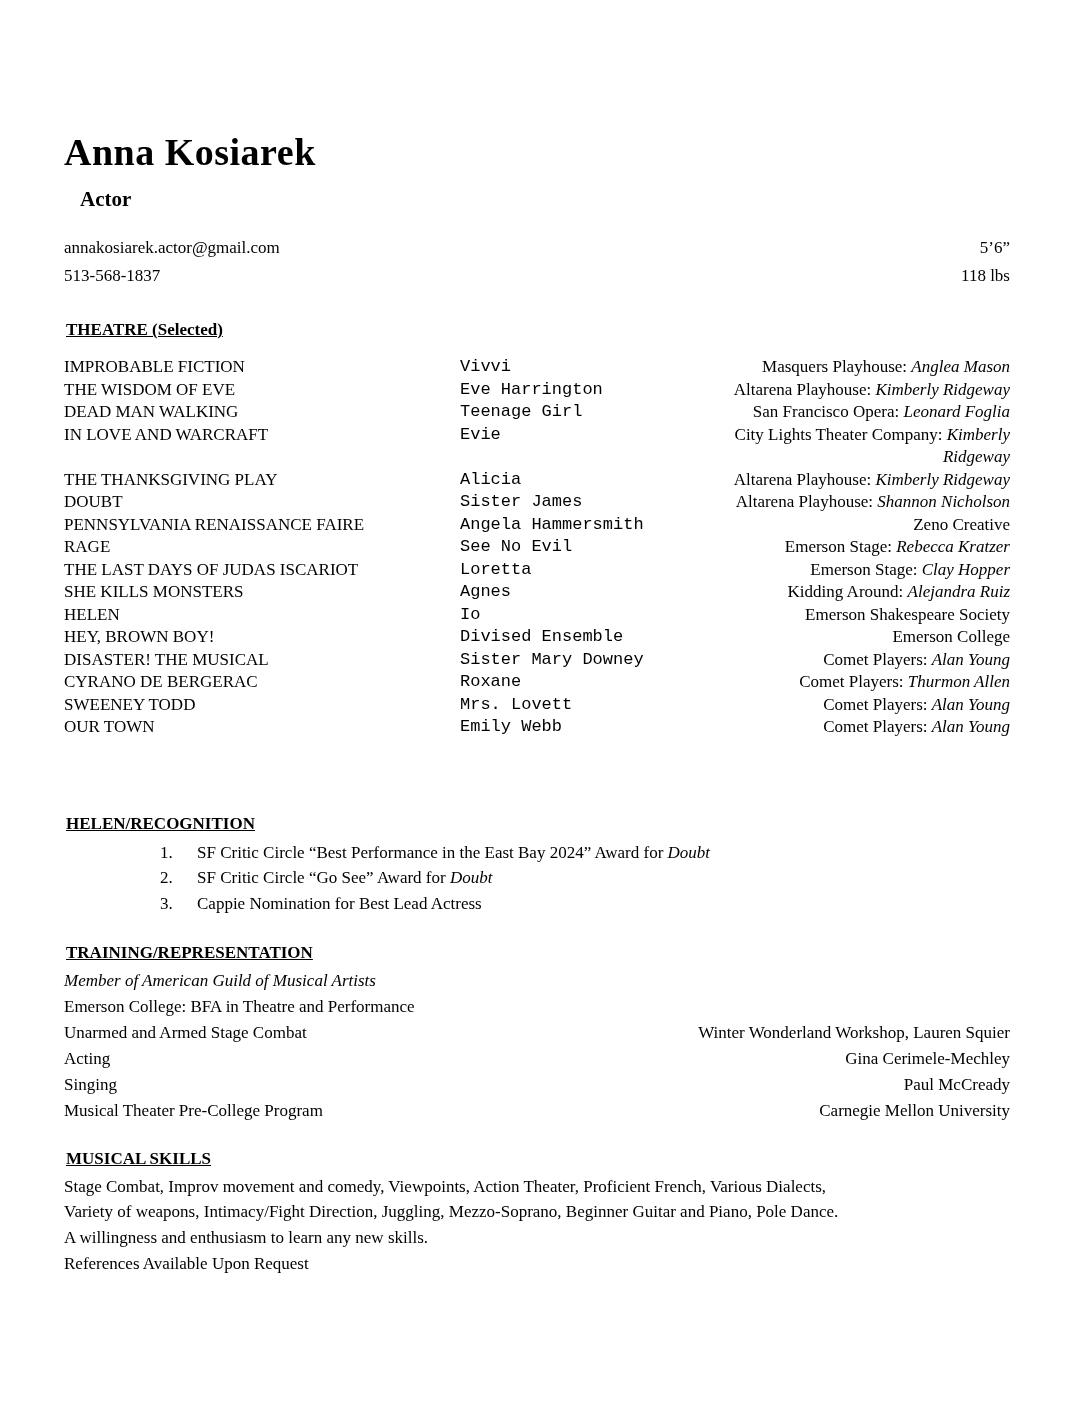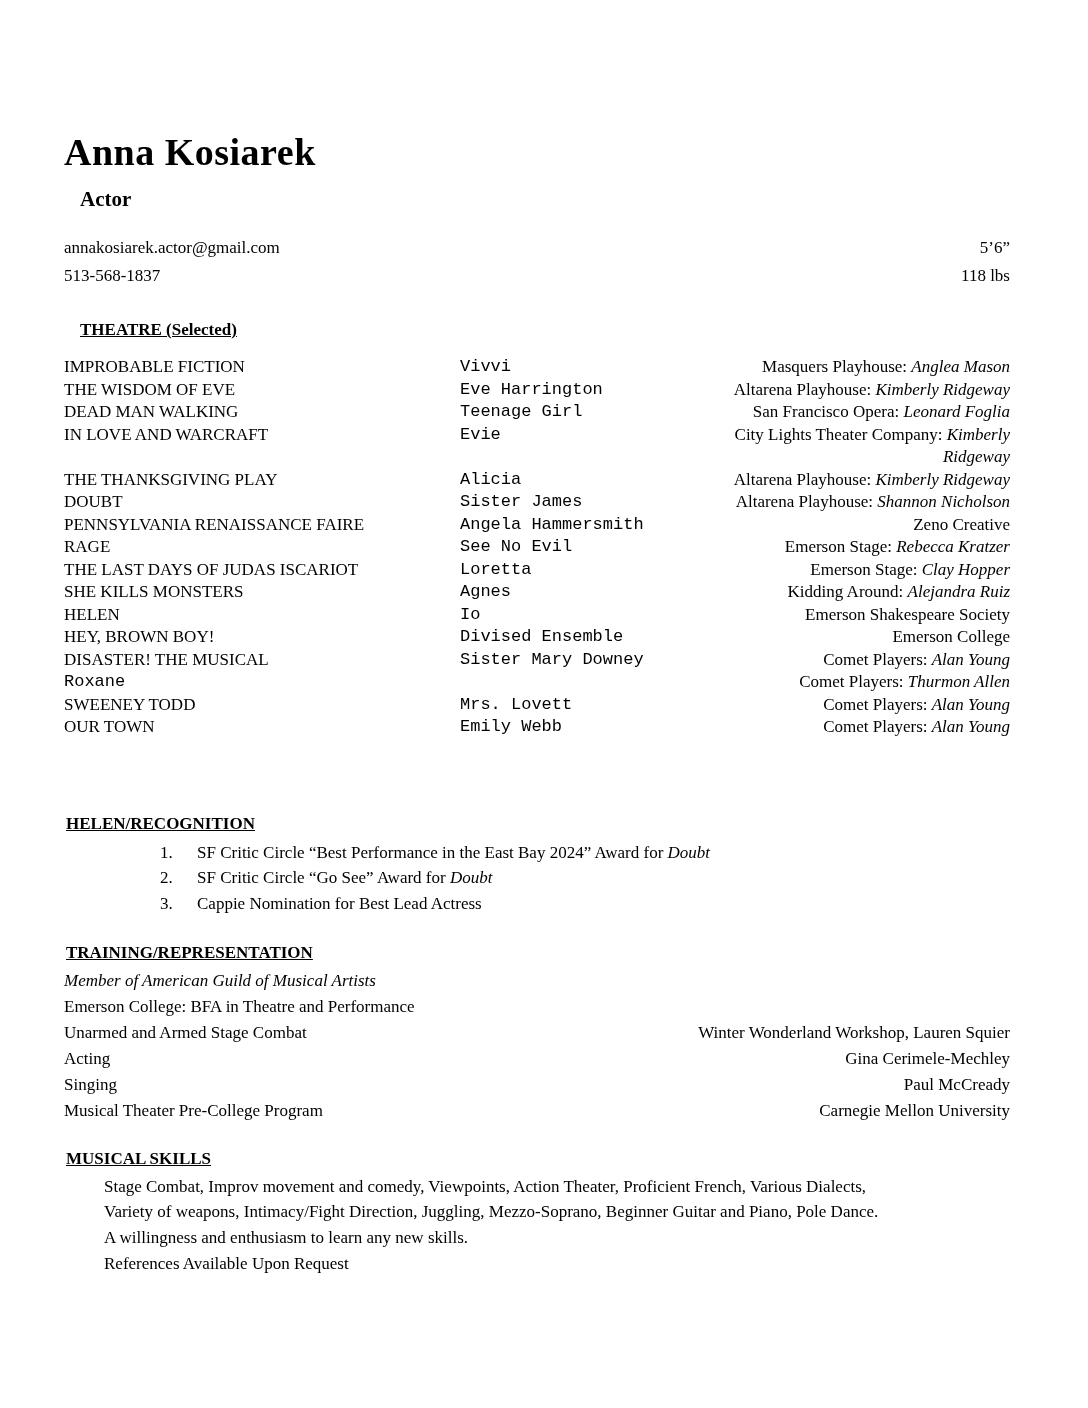--- a/index.html
+++ b/index.html
@@ -17,42 +17,42 @@
   }
   .subtitle { font-size: 21px; font-weight: bold; margin-top: 13px; line-height: 24px; margin-left: 16px; }
 
   .contact { margin-top: 23px; font-size: 17px; }
   .contact-row { display: flex; justify-content: space-between; line-height: 28px; }
 
   .section-heading {
     font-size: 17px; font-weight: bold; text-decoration: underline;
     padding-left: 2px; line-height: 22px;
   }
-  .theatre-heading { margin-top: 29px; margin-left: 14px; }
+  .theatre-heading { margin-top: 29px; }
 
   .t-table { margin-top: 15px; font-size: 17px; }
   .t-row { display: flex; line-height: 22.5px; }
   .t-show { width: 396px; flex: none; }
   .t-role { width: 230px; flex: none; font-family: Liberation Mono, monospace; }
   .t-venue { flex: 1; text-align: right; }
 
   .awards-heading { margin-top: 74px; }
   .awards-list { margin-top: 5px; font-size: 17px; }
   .award-item { display: flex; line-height: 25.7px; }
   .award-num { margin-left: 96px; width: 37px; flex: none; }
 
   .training-heading { margin-top: 25px; }
   .training-block { margin-top: 4px; font-size: 17px; }
   .train-line { line-height: 26px; }
   .train-italic { font-style: italic; }
   .train-row { display: flex; justify-content: space-between; line-height: 26px; }
 
   .skills-heading { margin-top: 24px; }
   .skills-block { margin-top: 4px; font-size: 17px; }
-  .skills-line { line-height: 25.7px; margin-left: 40px; }
+  .skills-line { line-height: 25.7px; }
 
   i { font-style: italic; }
 </style>
 </head>
 <body>
 
 <div class="page">
 
   <h1 class="name">Anna Kosiarek</h1>
   <div class="subtitle">Actor</div>
@@ -130,20 +130,21 @@
         <div class="t-show">HEY, BROWN BOY!</div>
         <div class="t-role">Divised Ensemble</div>
         <div class="t-venue"><span>Emerson College</span><i></i></div>
       </div>
     <div class="t-row">
         <div class="t-show">DISASTER! THE MUSICAL</div>
         <div class="t-role">Sister Mary Downey</div>
         <div class="t-venue"><span>Comet Players: </span><i>Alan Young</i></div>
       </div>
     <div class="t-row">
+        <div class="t-show">CYRANO DE BERGERAC</div>
         <div class="t-role">Roxane</div>
         <div class="t-venue"><span>Comet Players: </span><i>Thurmon Allen</i></div>
       </div>
     <div class="t-row">
         <div class="t-show">SWEENEY TODD</div>
         <div class="t-role">Mrs. Lovett</div>
         <div class="t-venue"><span>Comet Players: </span><i>Alan Young</i></div>
       </div>
     <div class="t-row">
         <div class="t-show">OUR TOWN</div>

